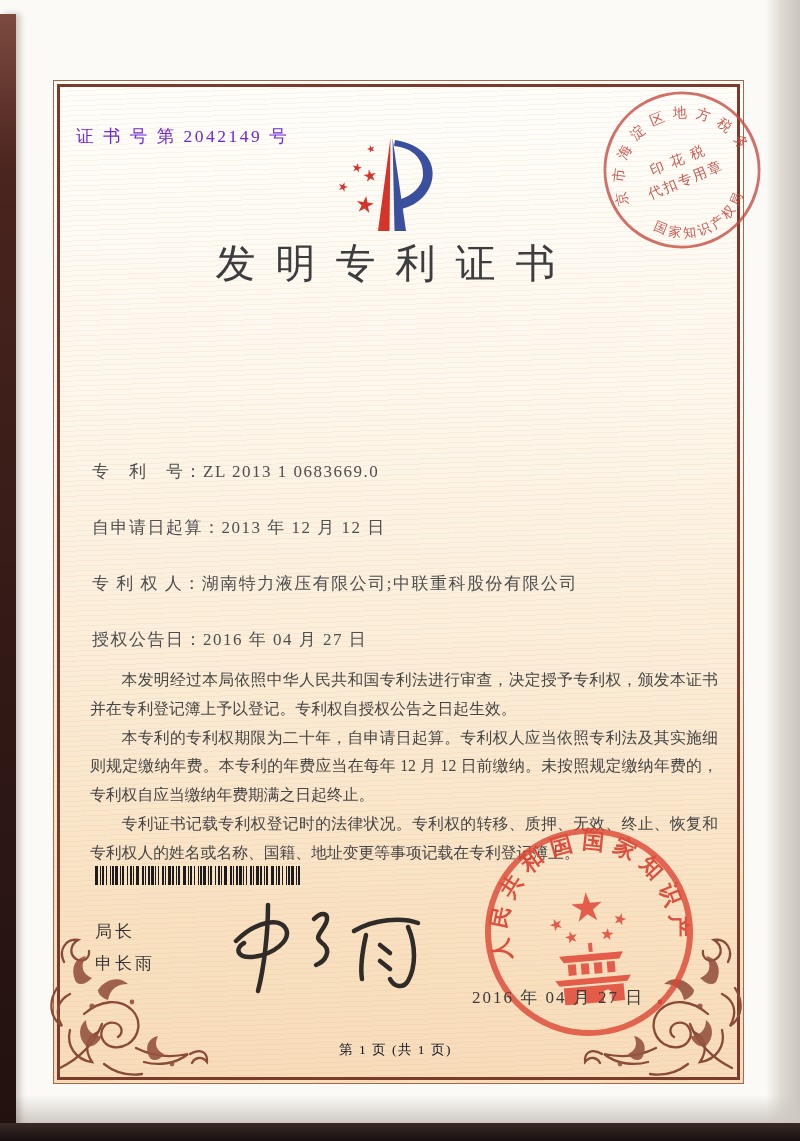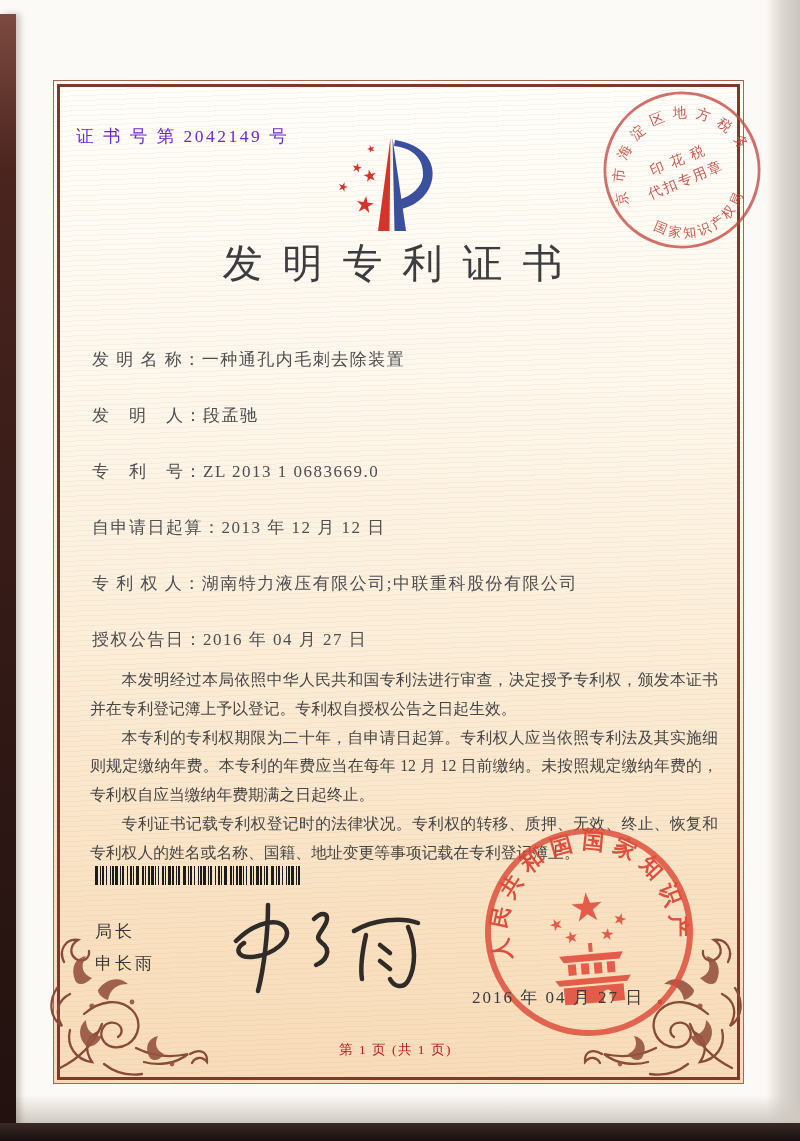--- a/index.html
+++ b/index.html
@@ -41,21 +41,20 @@
   
   .cert-no {
     position:absolute; left:76px; top:124px; z-index:2;
     font-size:17.5px; letter-spacing:2.5px; color:#6d28d9; white-space:nowrap;
   }
   .logo { position:absolute; left:328px; top:136px; z-index:2; }
   .title {
     position:absolute; left:53px; top:236px; width:685px; z-index:2;
     text-align:center; font-size:40px; font-weight:500; letter-spacing:0.5em; color:#3d3d40;
     white-space:nowrap;
-    padding-left:7px;
   }
   .field {
     position:absolute; left:92px; z-index:2;
     font-size:17px; color:#4e4e50; letter-spacing:1.5px; white-space:nowrap;
   }
   .paras {
     position:absolute; left:90px; top:666px; width:628px; z-index:2;
     font-size:15.8px; line-height:1.82; color:#454545; text-align:justify;
   }
   .paras p { margin:0; text-indent:2em; }
@@ -72,21 +71,21 @@
   }
   .handwriting { position:absolute; left:222px; top:893px; z-index:3; }
   .seal { position:absolute; left:480px; top:823px; z-index:3; opacity:0.93; transform:rotate(-5deg); }
   .seal-date {
     position:absolute; left:472px; top:986px; z-index:4;
     font-size:17px; letter-spacing:2px; color:#3b3b3b; white-space:nowrap;
   }
   .tax-stamp { position:absolute; left:596px; top:84px; z-index:3; transform:rotate(-22deg); opacity:0.9; }
   .footer {
     position:absolute; left:53px; top:1041px; width:685px; z-index:2;
-    text-align:center; font-size:13.5px; letter-spacing:1.5px; color:#b91c1c;
+    text-align:center; font-size:13.5px; letter-spacing:1.5px; color:#0f172a;
   }
   svg text { font-family:"Liberation Serif","DejaVu Serif",serif; }
 </style>
 </head>
 <body>
 
 <div class="scan">
 
   <div class="edge-left"></div>
   <div class="edge-right"></div>
@@ -171,26 +170,20 @@
     </text>
     <text font-size="13" letter-spacing="3" fill="#c4473d">
       <textPath href="#taxArcBottom" startOffset="50%" text-anchor="middle">国家知识产权局</textPath>
     </text>
     <text x="86" y="80" text-anchor="middle" font-size="14" letter-spacing="2" fill="#c4473d">印 花 税</text>
     <text x="86" y="101" text-anchor="middle" font-size="14" letter-spacing="2" fill="#c4473d">代扣专用章</text>
   </svg>
 
   <div class="title">发明专利证书</div>
 
-  <div class="field" style="top:348px">
-    <span>发 明 名 称：</span><span>一种通孔内毛刺去除装置</span>
-  </div>
-  <div class="field" style="top:404px">
-    <span>发　明　人：</span><span>段孟驰</span>
-  </div>
   <div class="field" style="top:460px">
     <span>专　利　号：</span><span>ZL 2013 1 0683669.0</span>
   </div>
   <div class="field" style="top:516px">
     <span>自申请日起算：</span><span>2013 年 12 月 12 日</span>
   </div>
   <div class="field" style="top:572px">
     <span>专 利 权 人：</span><span>湖南特力液压有限公司;中联重科股份有限公司</span>
   </div>
   <div class="field" style="top:628px">

